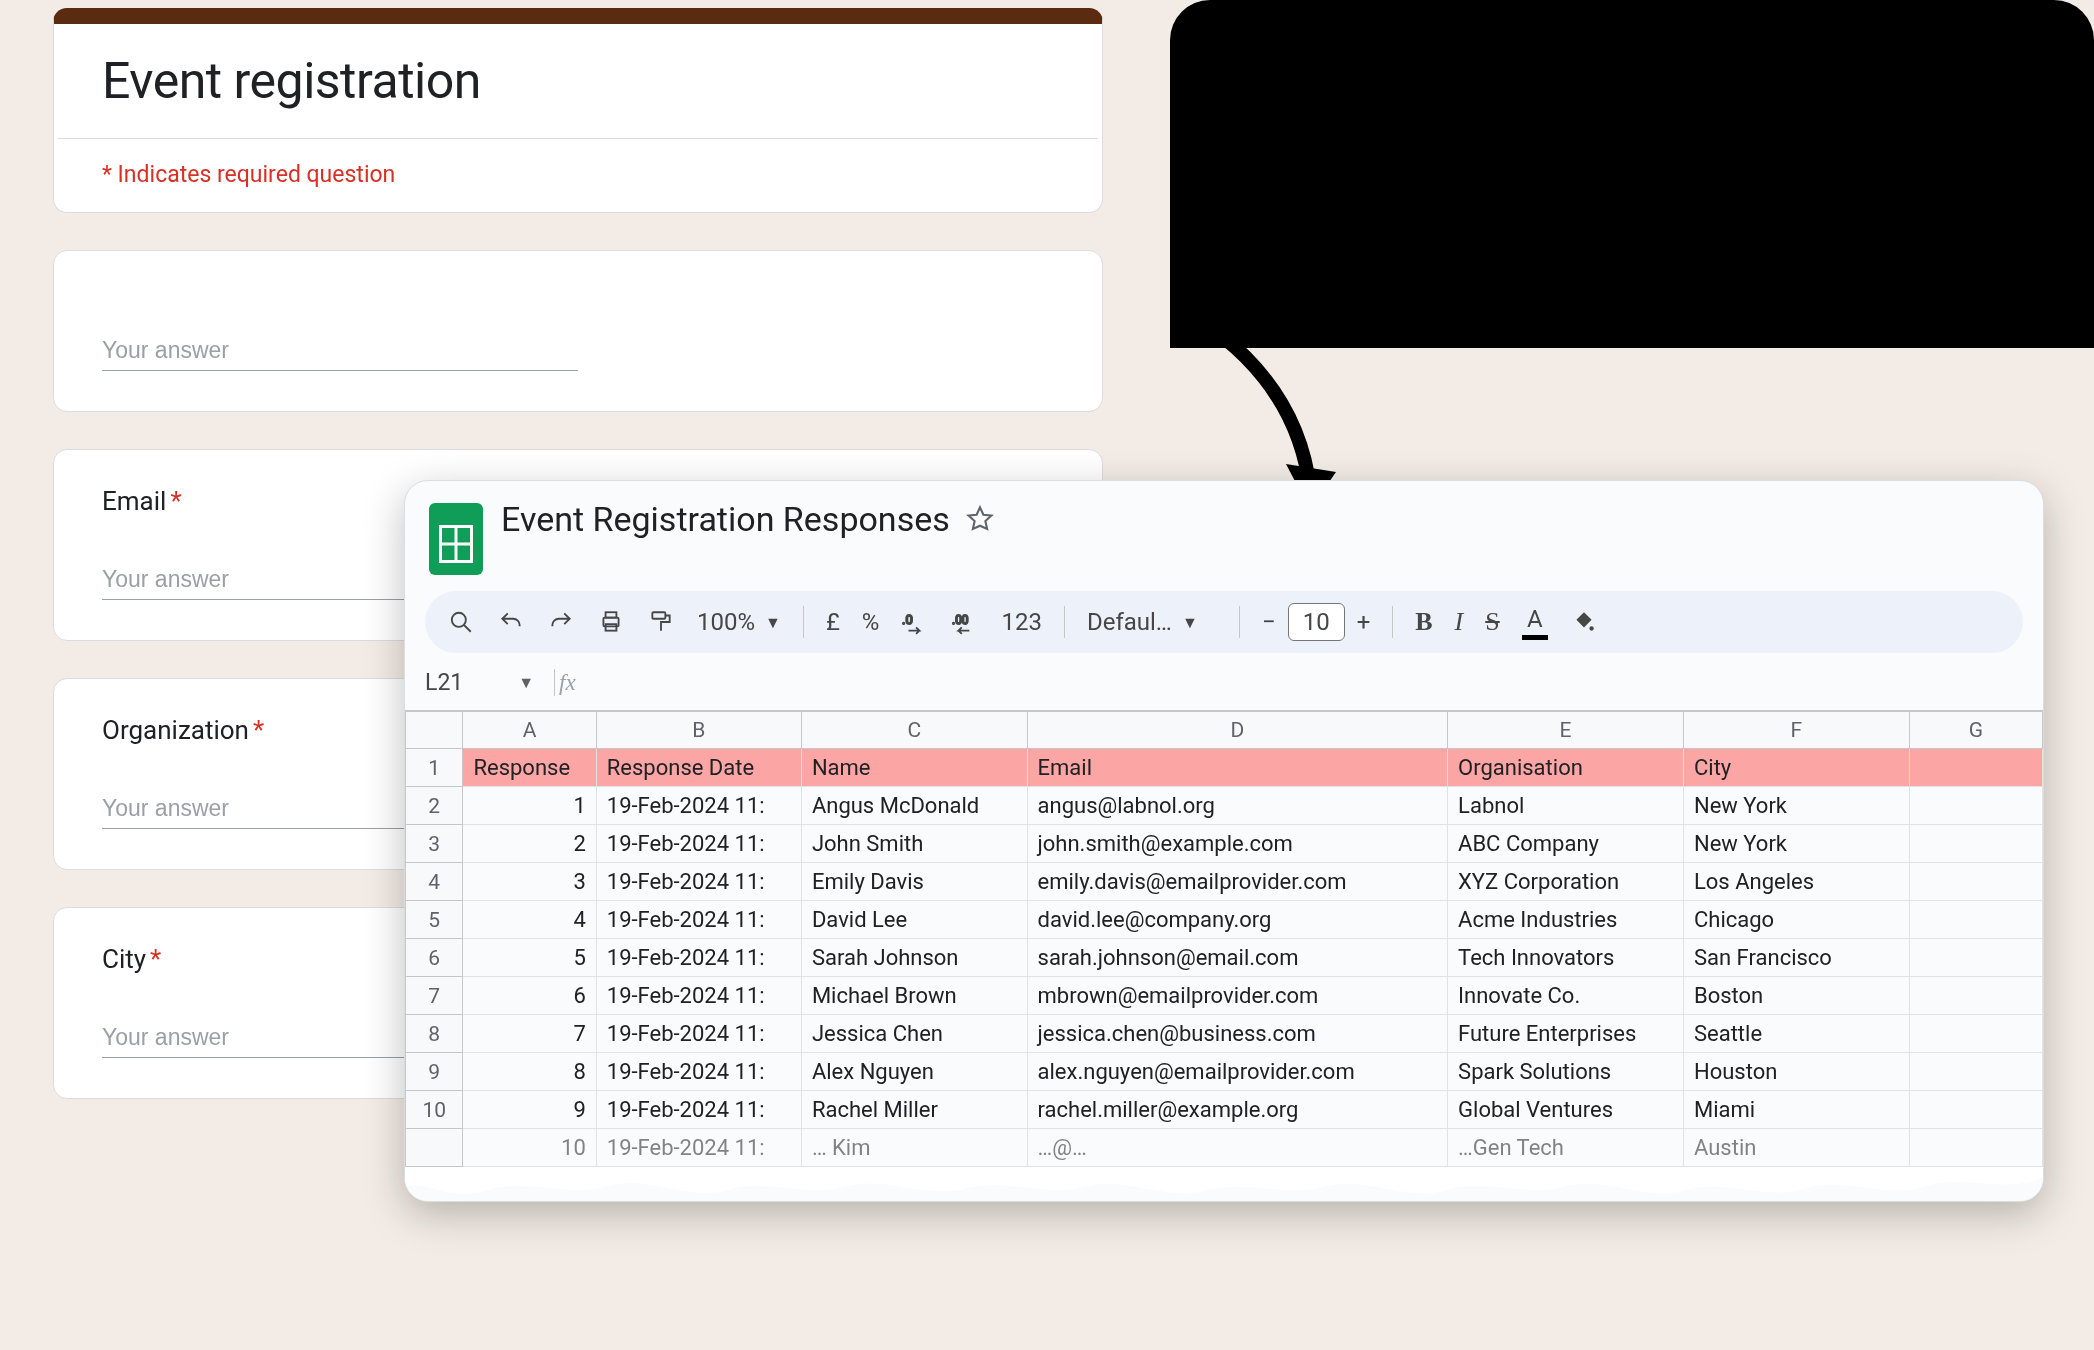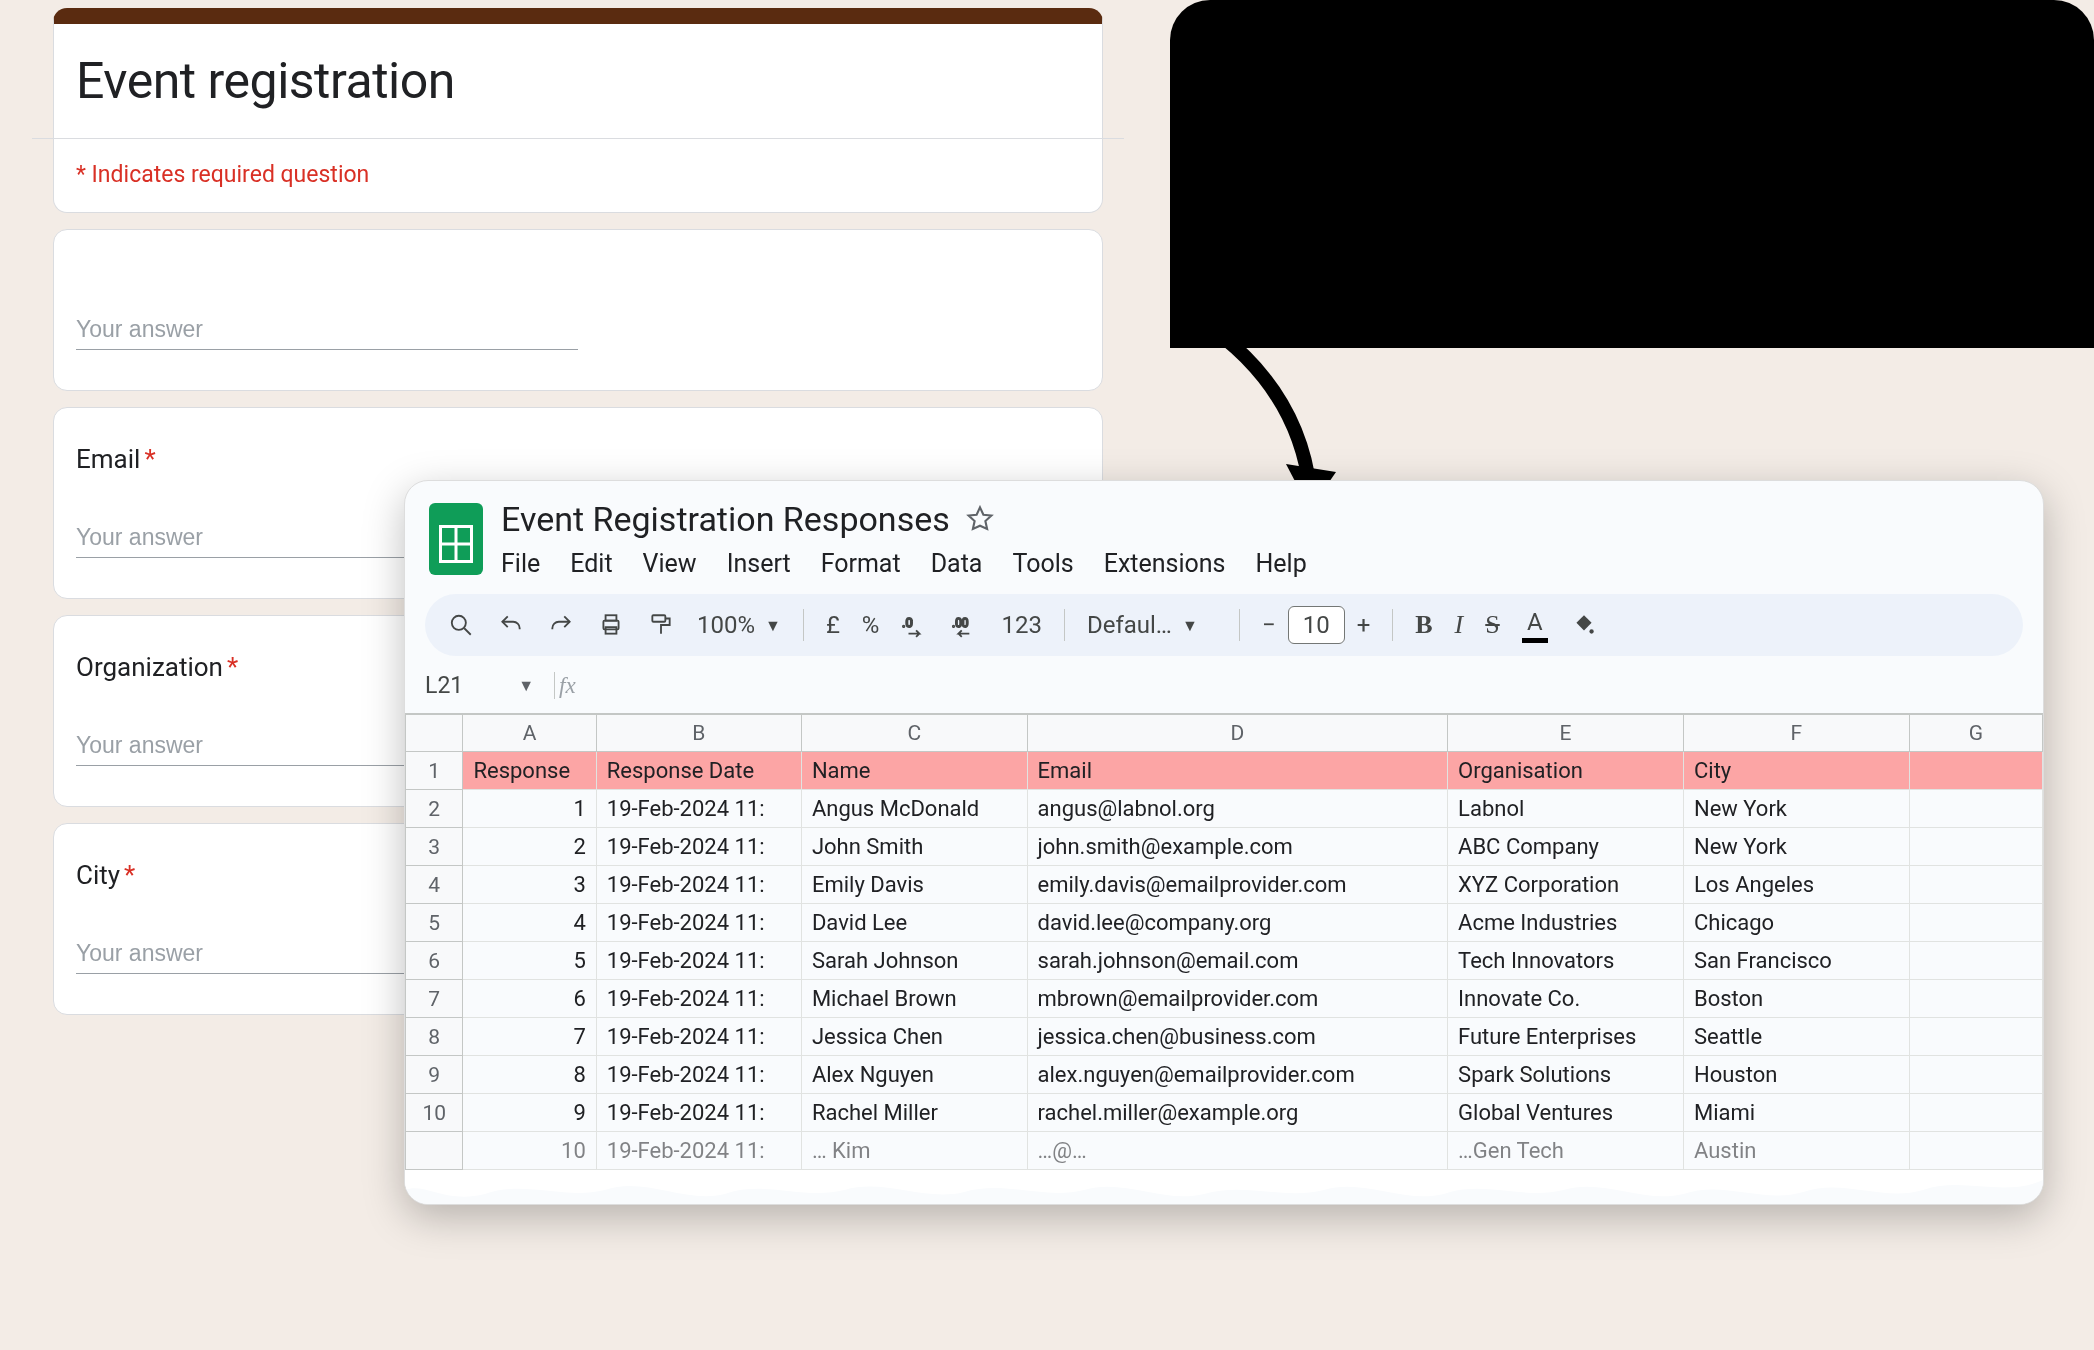--- a/index.html
+++ b/index.html
@@ -28,22 +28,22 @@
   .form-wrap {
     position: absolute;
     left: 53px;
     top: 8px;
     width: 1050px;
   }
   .form-card {
     background: #fff;
     border: 1px solid var(--form-border);
     border-radius: 14px;
-    margin-bottom: 16px;
-    padding: 36px 22px 40px;
+    margin-bottom: 37px;
+    padding: 36px 48px 40px;
   }
   .form-card.header {
     border-top: 16px solid var(--form-accent);
     border-top-left-radius: 14px;
     border-top-right-radius: 14px;
     padding-top: 28px;
     padding-bottom: 24px;
   }
   .form-title {
     font-size: 50px;
@@ -282,31 +282,20 @@
       <div class="bg"></div>
         <div class="grid"></div>
     </div>
     <div class="title-and-menu">
       <div class="doc-name-row">
         <span class="doc-name">Event Registration Responses</span>
         <svg class="star-icon" viewBox="0 0 24 24" stroke="currentColor" fill="none" stroke-width="1.8">
             <path d="M12 2l2.9 6.3 6.9.7-5.2 4.8 1.5 6.8L12 17.8 5.9 20.6l1.5-6.8L2.2 9l6.9-.7L12 2z"></path>
           </svg>
       </div>
-      <div class="menubar">
-        <span>File</span>
-        <span>Edit</span>
-        <span>View</span>
-        <span>Insert</span>
-        <span>Format</span>
-        <span>Data</span>
-        <span>Tools</span>
-        <span>Extensions</span>
-        <span>Help</span>
-      </div>
     </div>
   </div>
 
   <div class="toolbar">
     <div class="iconbtn">
         <svg viewBox="0 0 24 24">
           <circle cx="10" cy="10" r="6.5"></circle>
           <path d="M15 15l6 6"></path>
         </svg>
       </div>

